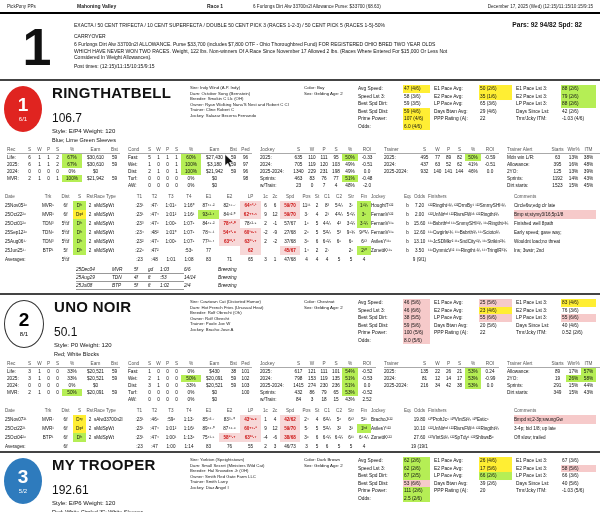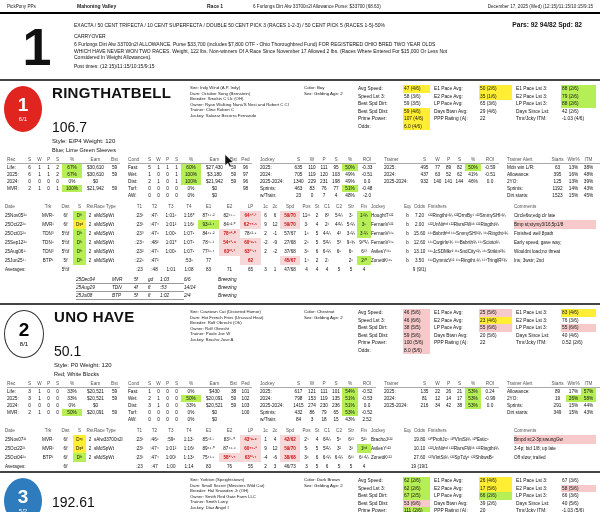--- a/index.html
+++ b/index.html
@@ -24,21 +24,21 @@
   .post-times{margin-top:2px}
   
   .horse{border-top:2px solid #444}
   .h-top{display:flex;gap:4px;padding:3px 4px 1px 4px}
   .saddle{flex:0 0 38px;width:38px;height:46px;border-radius:50%;margin-top:2px;
           display:flex;flex-direction:column;align-items:center;justify-content:center}
   .s-num{font-size:19px;line-height:20px;font-weight:bold}
   .s-odds{font-size:6px;line-height:8px}
   .idcol{flex:1 1 auto;min-width:0;padding-left:6px}
   .h-name{font-size:15px;font-weight:bold;letter-spacing:.3px}
-  .h-rating{font-size:14px;margin-top:18px}
+  .h-rating{font-size:12px;margin-top:10px}
   .h-style{font-size:6px;margin-top:3px}
   .h-silks{font-size:5.5px;margin-top:3px}
   .pedcol{flex:0 0 110px;font-size:4.3px;line-height:5.6px;padding-top:1px;color:#222}
   .sexcol{flex:0 0 50px;font-size:4.4px;line-height:6px;padding-top:1px}
   .figcol{font-size:4.8px;line-height:7.5px;padding-top:1px}
   .f1{flex:0 0 72px}.f2{flex:0 0 78px}.f3{flex:0 0 80px}
   .figrow{display:flex}
   .fl{flex:0 0 45px;white-space:nowrap}
   .fv{flex:1;white-space:nowrap;padding:0 1px}
   
@@ -647,21 +647,21 @@
     </div>
 </section>
 
 <section class="horse">
   <div class="h-top">
     <div class="saddle" style="background:#ffffff;color:#000;border:1.5px solid #333">
       <div class="s-num">2</div>
       <div class="s-odds">8/1</div>
     </div>
     <div class="idcol">
-      <div class="h-name">UNO HAVE</div>
+      <div class="h-name">UNO NOIR</div>
       <div class="h-rating">50.1</div>
       <div class="h-style">Style: P0 Weight: 120</div>
       <div class="h-silks">Red; White Blocks</div>
     </div>
     <div class="pedcol">
         <div>Sire: Cowtown Cat (Distorted Humor)</div>
         <div>Dam: Hot French Fries (Unusual Heat)</div>
         <div>Breeder: Rolf Obrecht (Oh)</div>
         <div>Owner: Rolf Obrecht</div>
         <div>Trainer: Poole Joe W</div>
@@ -1082,20 +1082,21 @@
     </div>
 </section>
 
 <section class="horse">
   <div class="h-top">
     <div class="saddle" style="background:#2e7bbd;color:#ffffff">
       <div class="s-num">3</div>
       <div class="s-odds">5/2</div>
     </div>
     <div class="idcol">
+      <div class="h-name">MY TROOPER</div>
       <div class="h-rating">192.61</div>
       <div class="h-style">Style: E/P6 Weight: 120</div>
       <div class="h-silks">Red; White Circled 'S'; White Sleeves</div>
     </div>
     <div class="pedcol">
         <div>Sire: Yorkton (Speightstown)</div>
         <div>Dam: Small Secret (Ministers Wild Cat)</div>
         <div>Breeder: Hal Snowden Jr (OH)</div>
         <div>Owner: Smith Red Gate Farm LLC</div>
         <div>Trainer: Smith Larry</div>

